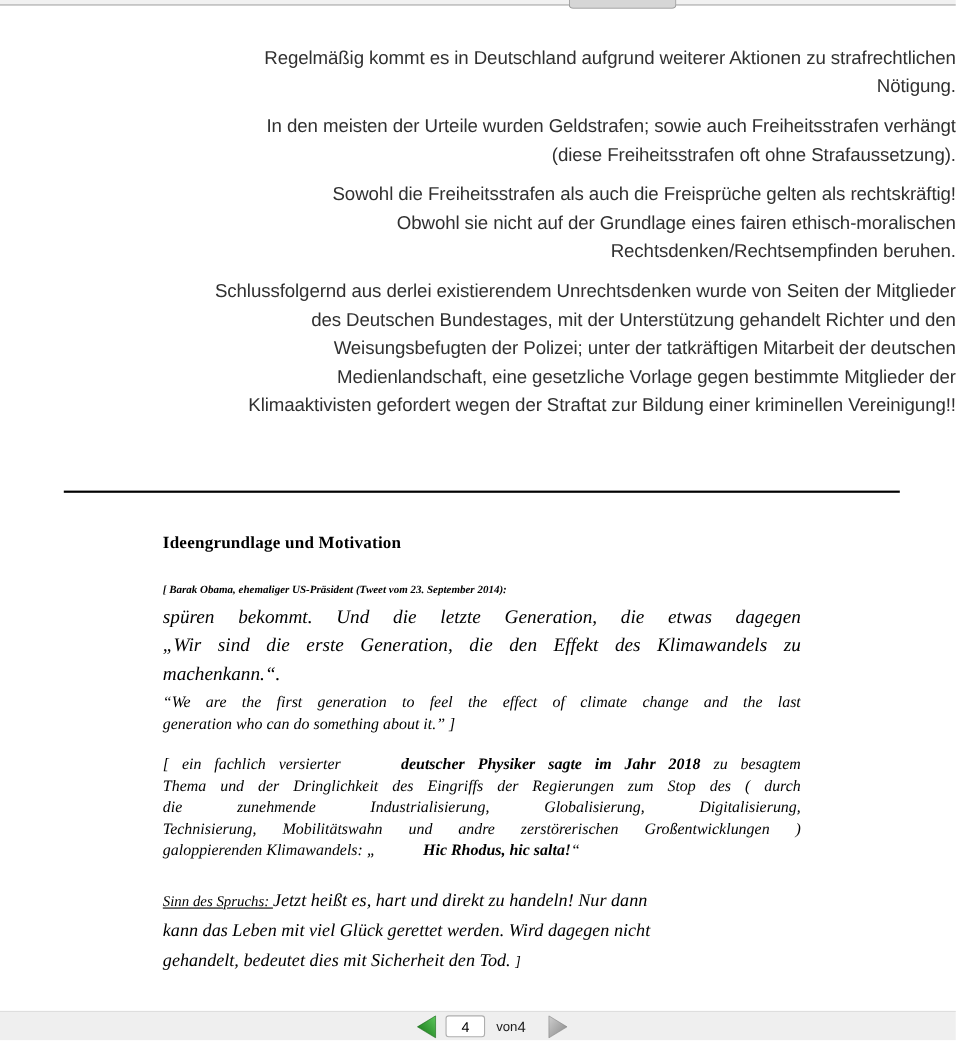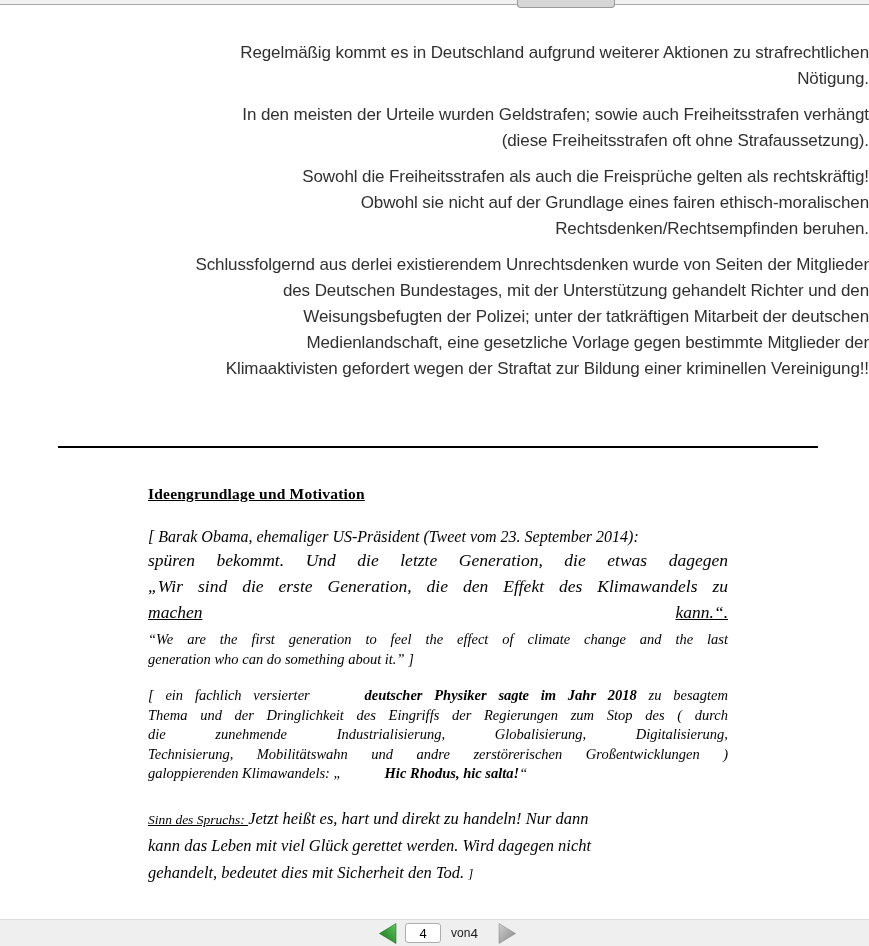--- a/index.html
+++ b/index.html
@@ -26,31 +26,31 @@
     font-size:17px; line-height:26px; letter-spacing:-0.1px;
   }
   .sans-section .para { margin-bottom:10px;text-align:right; }
   .sans-section .line { white-space:nowrap; }
   .rule { height:2px; background:#000; margin:64px 51px 0 58px; }
   .serif-section {
     margin:36px 0 0 148px; width:580px; color:#000;
     font-family:"Liberation Serif", serif;
   }
   .heading {
-    font-size:15.5px; font-weight:bold; text-decoration:underline;
+    font-size:15.5px; font-weight:bold; 
     line-height:20px; margin-bottom:23px; letter-spacing:0.2px;
   }
   .obama-intro {
-    font-size:16px; font-weight:normal; font-style:italic; line-height:20px;
+    font-size:10px; font-weight:bold; font-style:italic; line-height:20px;
   }
   .quote-line {
     font-size:17.5px; font-style:italic; line-height:26px;
   }
   .jline { text-align:justify; text-align-last:justify; }
-  .split-line { display:flex; justify-content:space-between;text-decoration:underline; }
+  .split-line { display:flex; justify-content:flex-start; }
   .english-block { margin-top:4px; }
   .eng-line { font-size:14.5px; font-style:italic; line-height:20px; }
   .physiker-block { margin-top:17px; }
   .phys-line { font-size:14.5px; font-style:italic; line-height:19.5px; }
   .phys-line b { font-weight:bold;margin-left:43px; }
   .sinn-block { margin-top:22px; }
   .sinn-line { font-size:16.5px; font-style:italic; line-height:26.5px; }
   .sinn-label { font-size:13.5px; text-decoration:underline; }
   .sinn-bracket { font-size:13px; }
   

